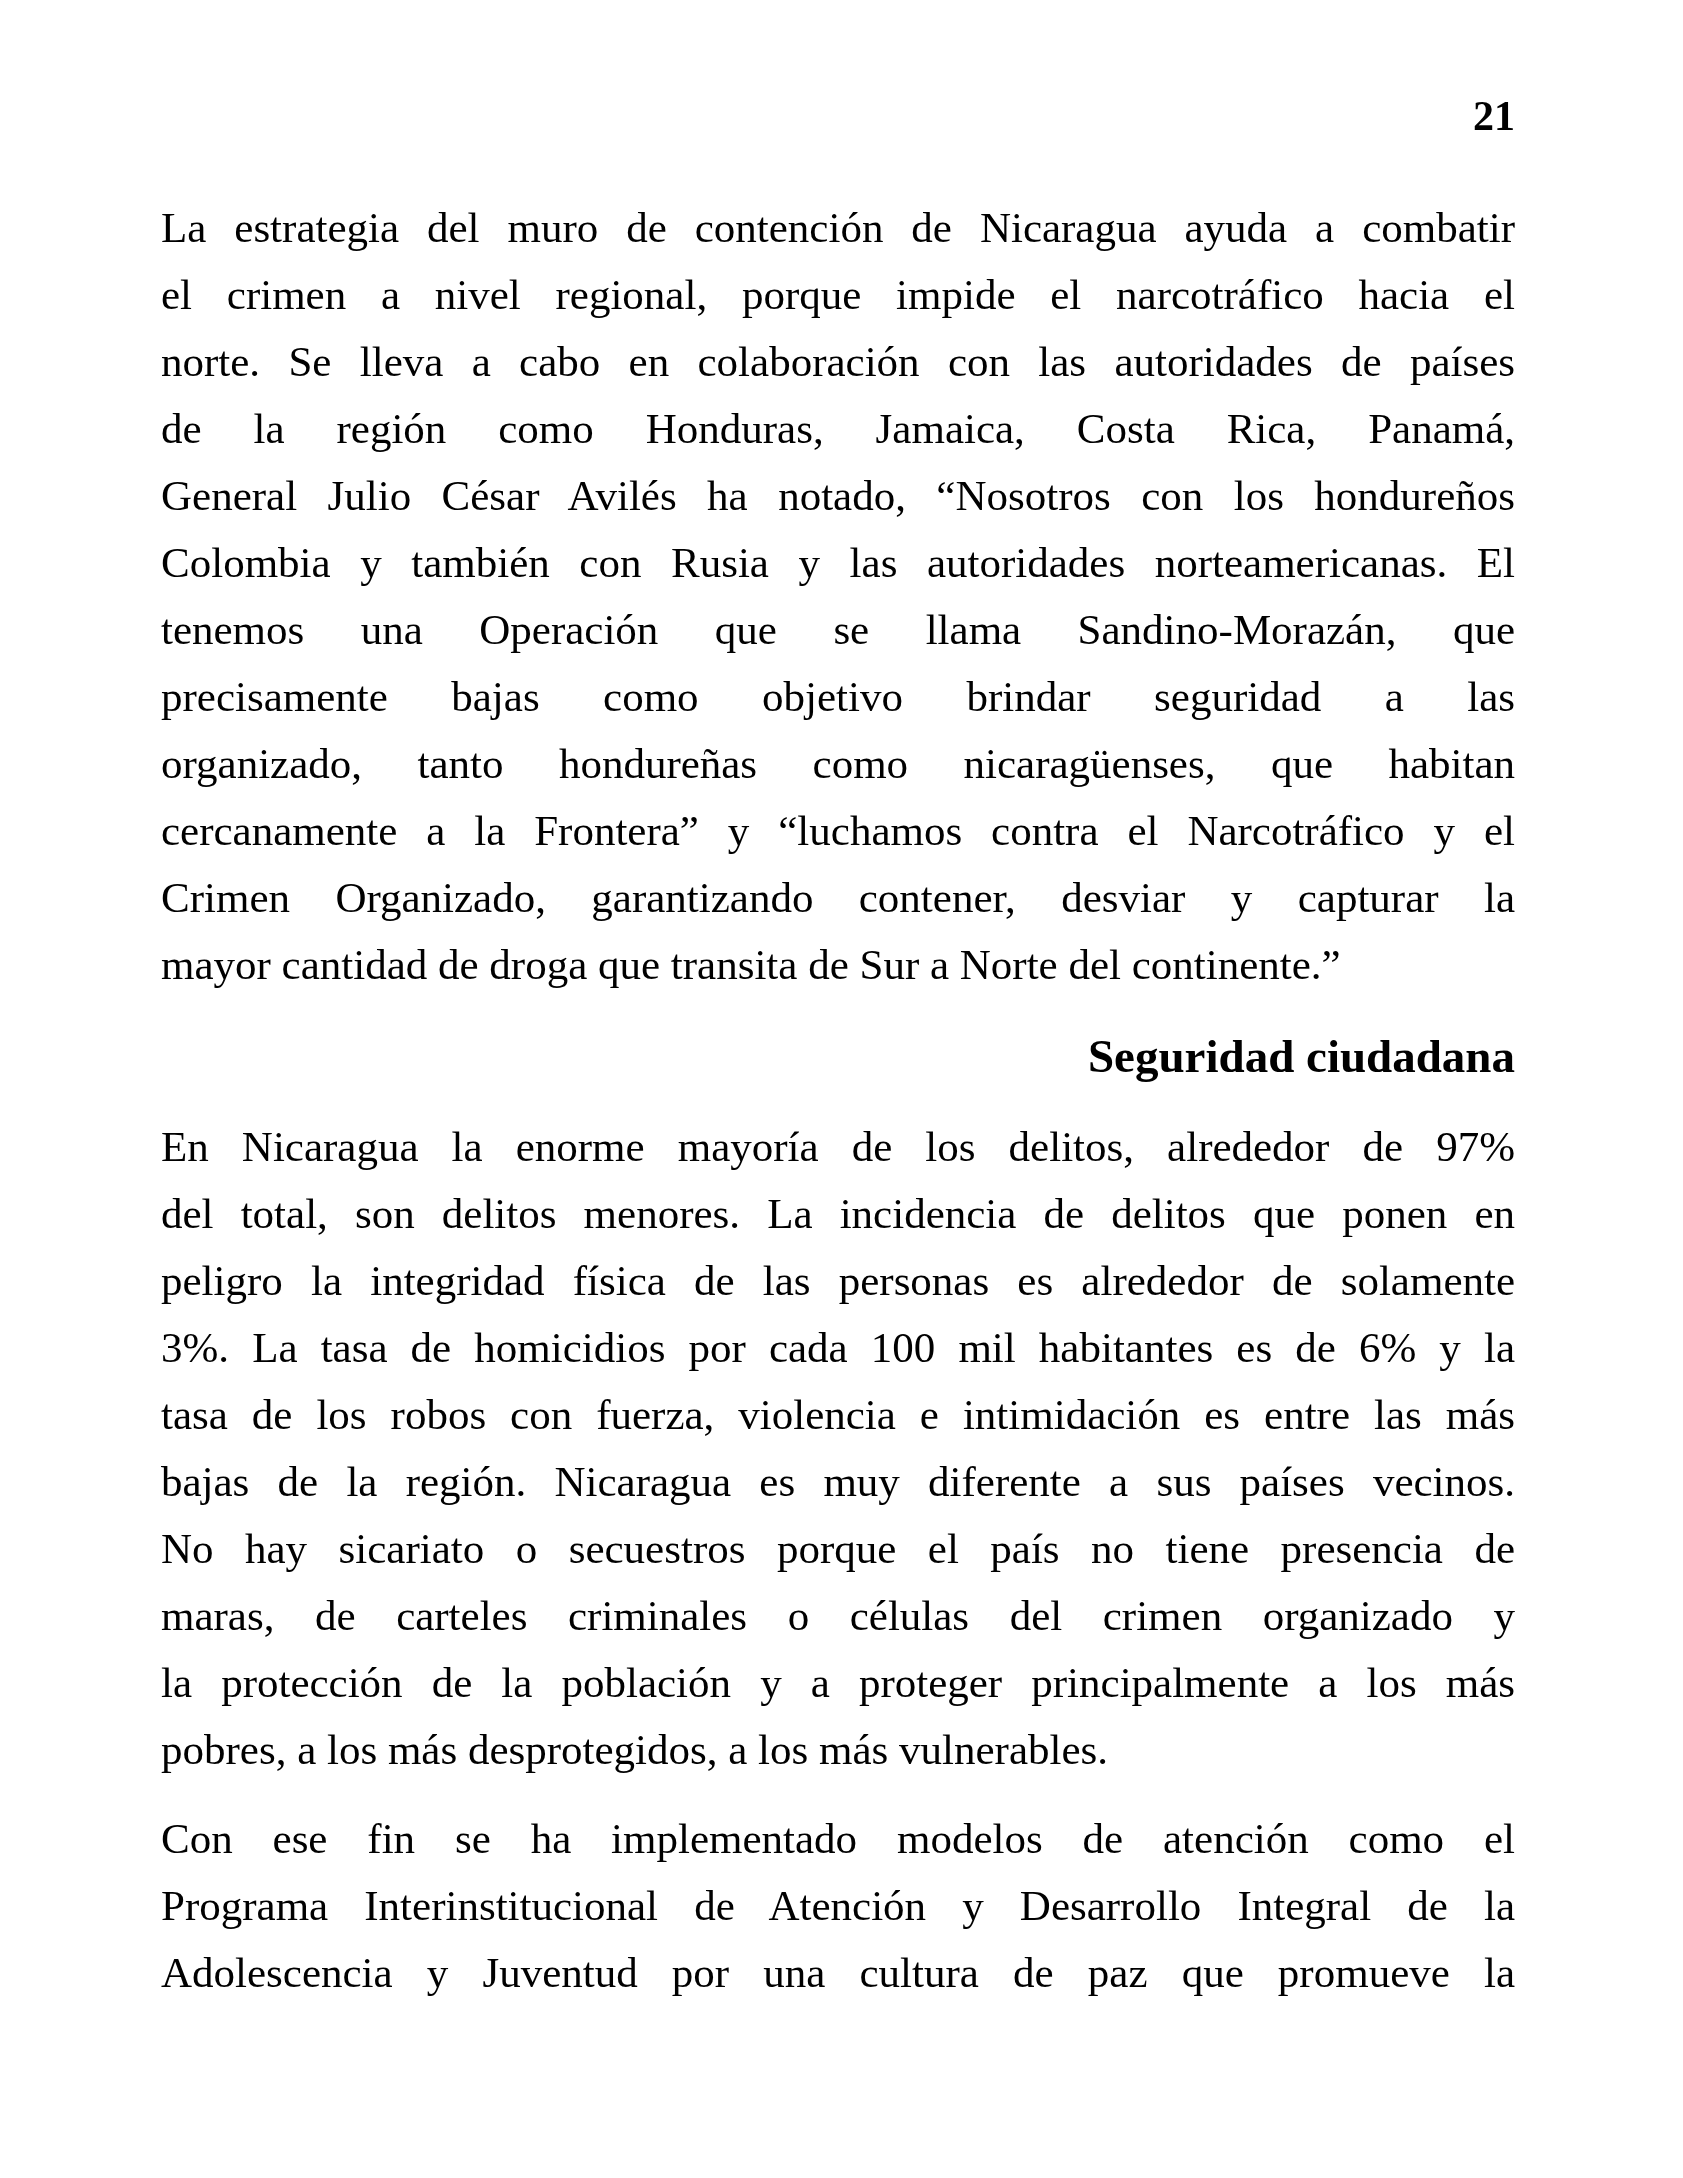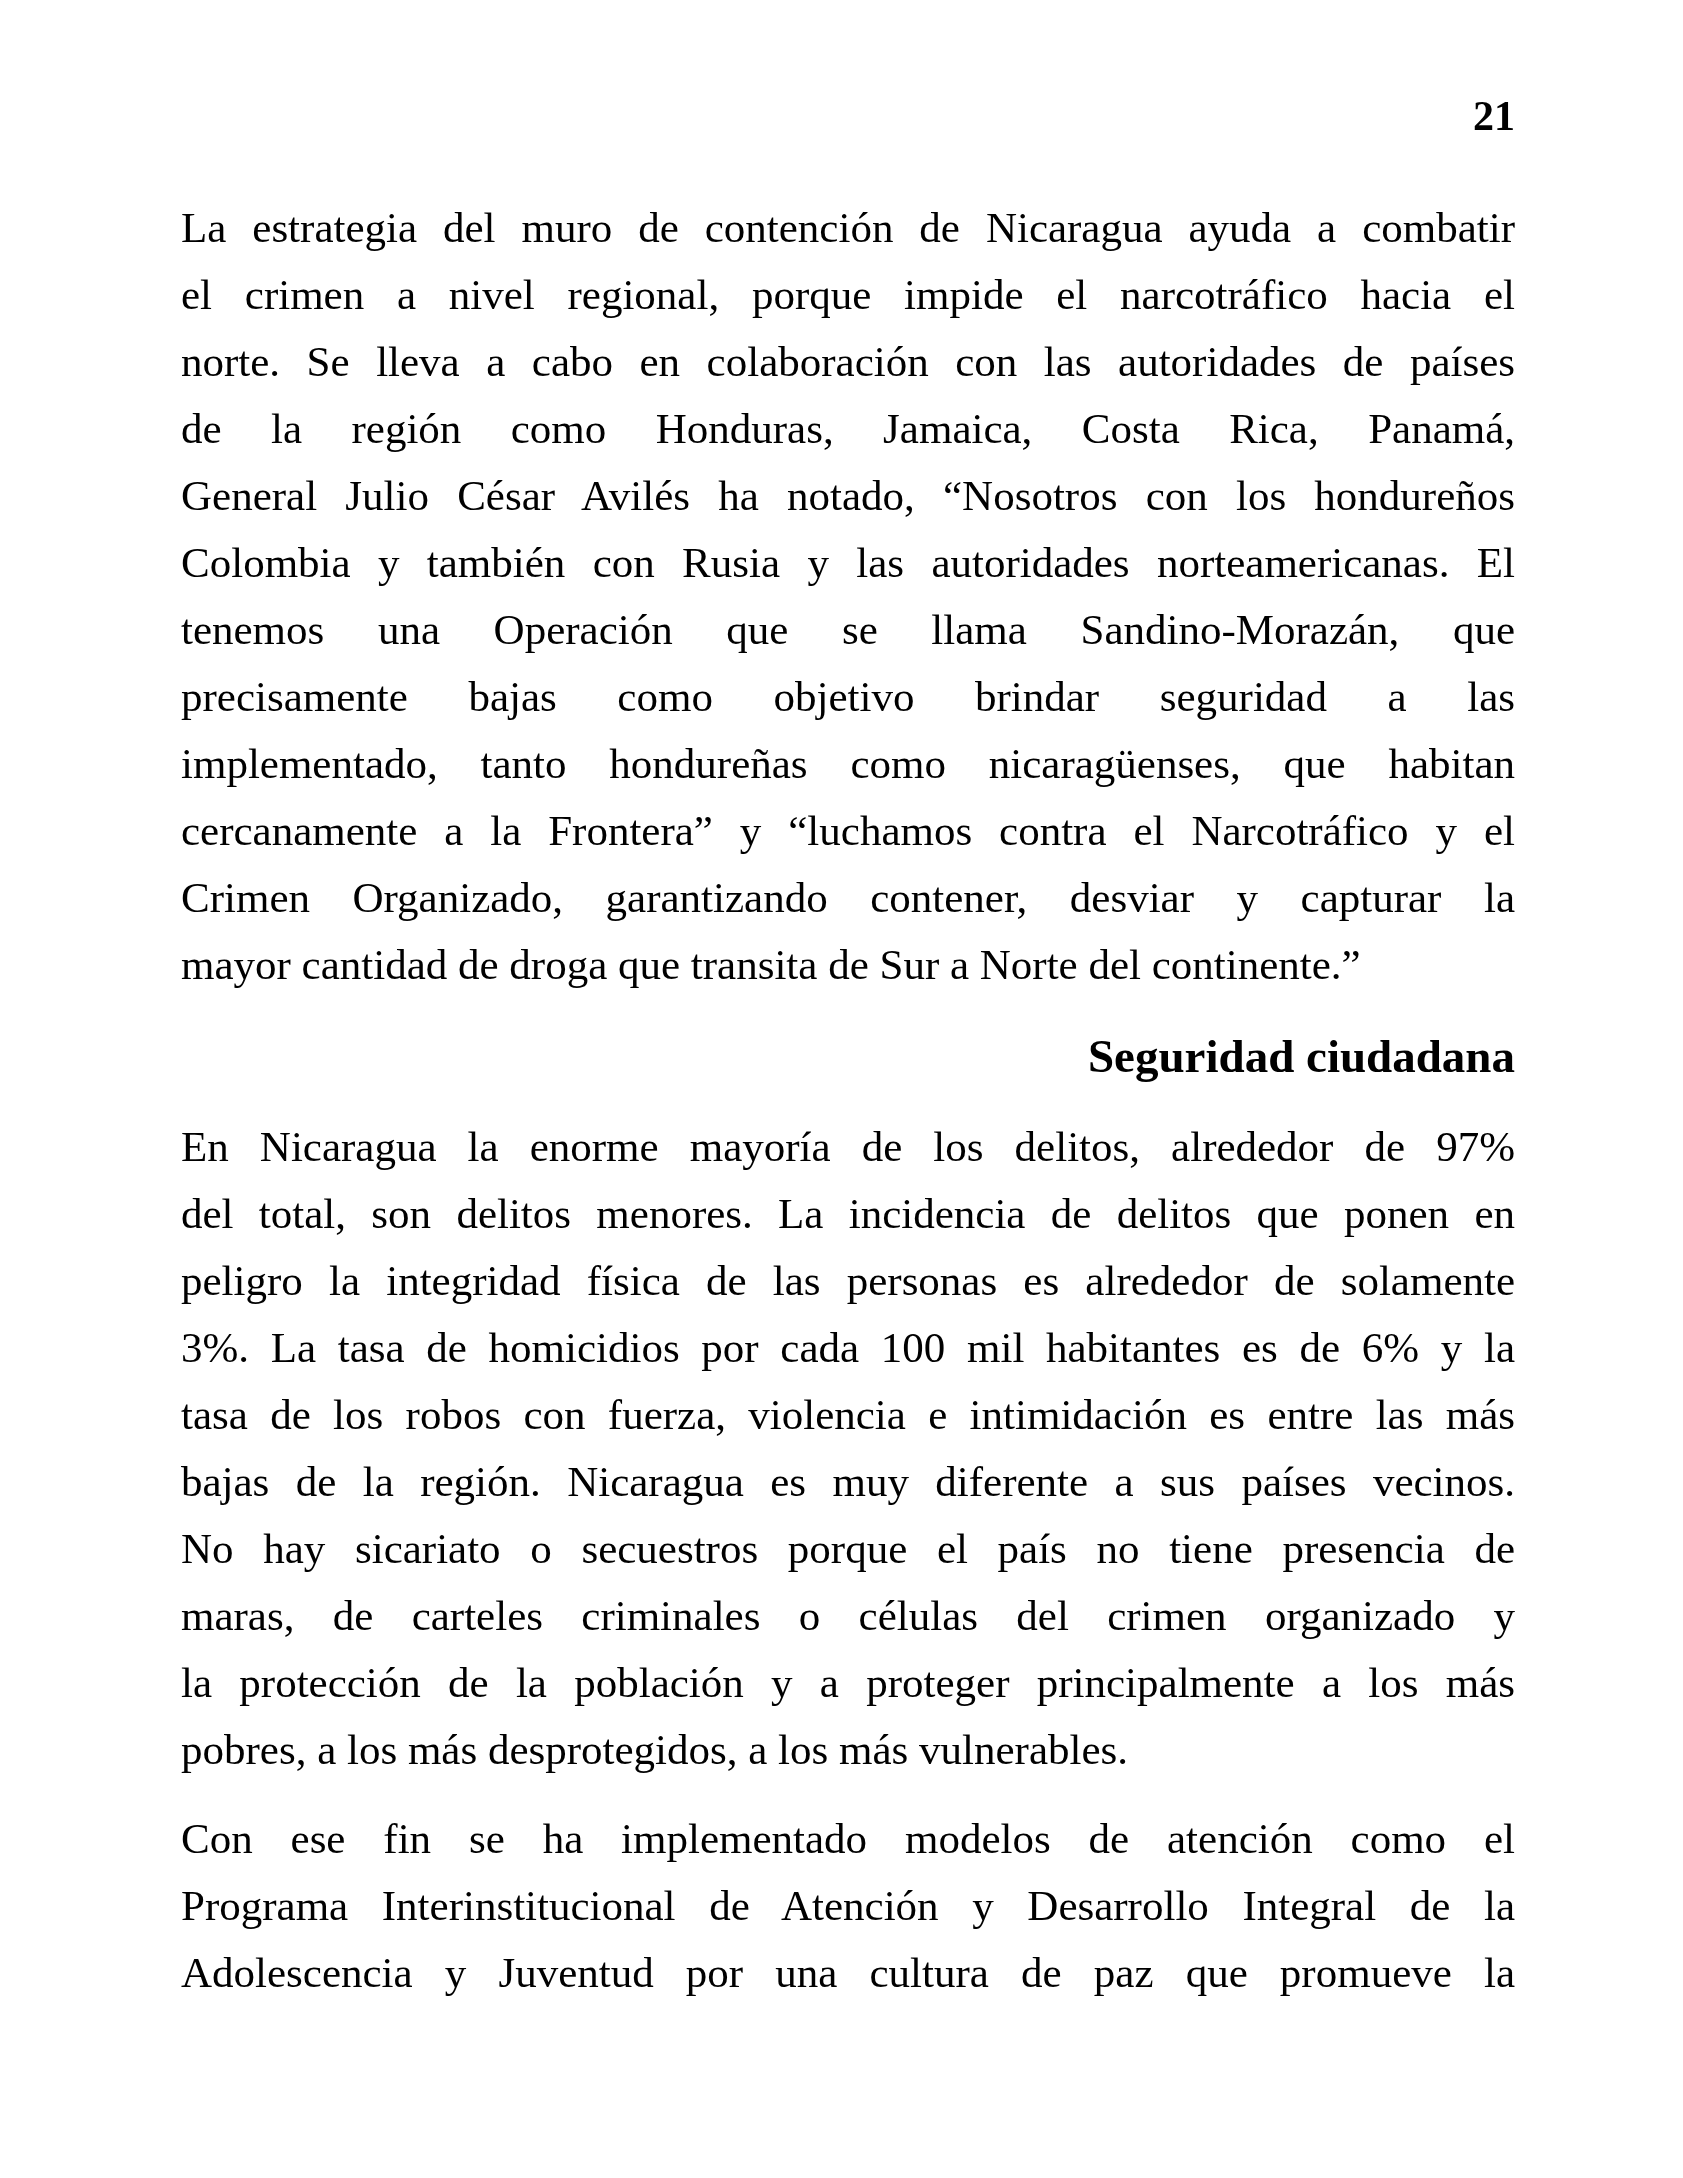--- a/index.html
+++ b/index.html
@@ -32,21 +32,20 @@
   }
   .para {
     font-size: 43px;
     line-height: 67px;
     margin: 0 0 22px 0;
   }
   .line {
     text-align: justify;
     text-align-last: justify;
     white-space: normal;
-    margin-left: 20px;
   }
   
   .para:not([data-justify-all="true"]) .line:last-child {
     text-align-last: left;
   }
   .heading {
     font-size: 47px;
     font-weight: bold;
     line-height: 65px;
     margin: 26px 0 24px 0;
@@ -62,21 +61,21 @@
   <div class="body-text">
     <div class="para">
         <div class="line">La estrategia del muro de contención de Nicaragua ayuda a combatir</div>
         <div class="line">el crimen a nivel regional, porque impide el narcotráfico hacia el</div>
         <div class="line">norte. Se lleva a cabo en colaboración con las autoridades de países</div>
         <div class="line">de la región como Honduras, Jamaica, Costa Rica, Panamá,</div>
         <div class="line">General Julio César Avilés ha notado, “Nosotros con los hondureños</div>
         <div class="line">Colombia y también con Rusia y las autoridades norteamericanas. El</div>
         <div class="line">tenemos una Operación que se llama Sandino-Morazán, que</div>
         <div class="line">precisamente bajas como objetivo brindar seguridad a las</div>
-        <div class="line">implementado, tanto hondureñas como nicaragüenses, que habitan</div>
+        <div class="line">organizado, tanto hondureñas como nicaragüenses, que habitan</div>
         <div class="line">cercanamente a la Frontera” y “luchamos contra el Narcotráfico y el</div>
         <div class="line">Crimen Organizado, garantizando contener, desviar y capturar la</div>
         <div class="line">mayor cantidad de droga que transita de Sur a Norte del continente.”</div>
       </div>
 
     <div class="heading">Seguridad ciudadana</div>
 
     <div class="para">
         <div class="line">En Nicaragua la enorme mayoría de los delitos, alrededor de 97%</div>
         <div class="line">del total, son delitos menores. La incidencia de delitos que ponen en</div>

